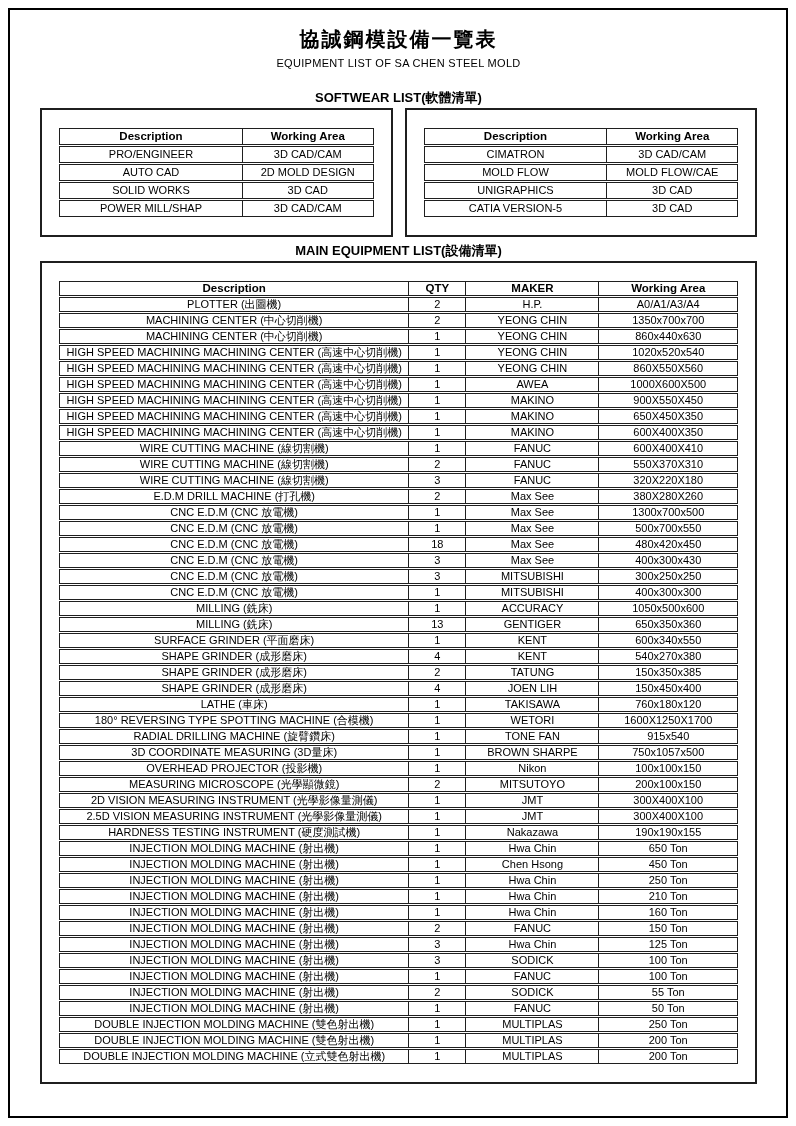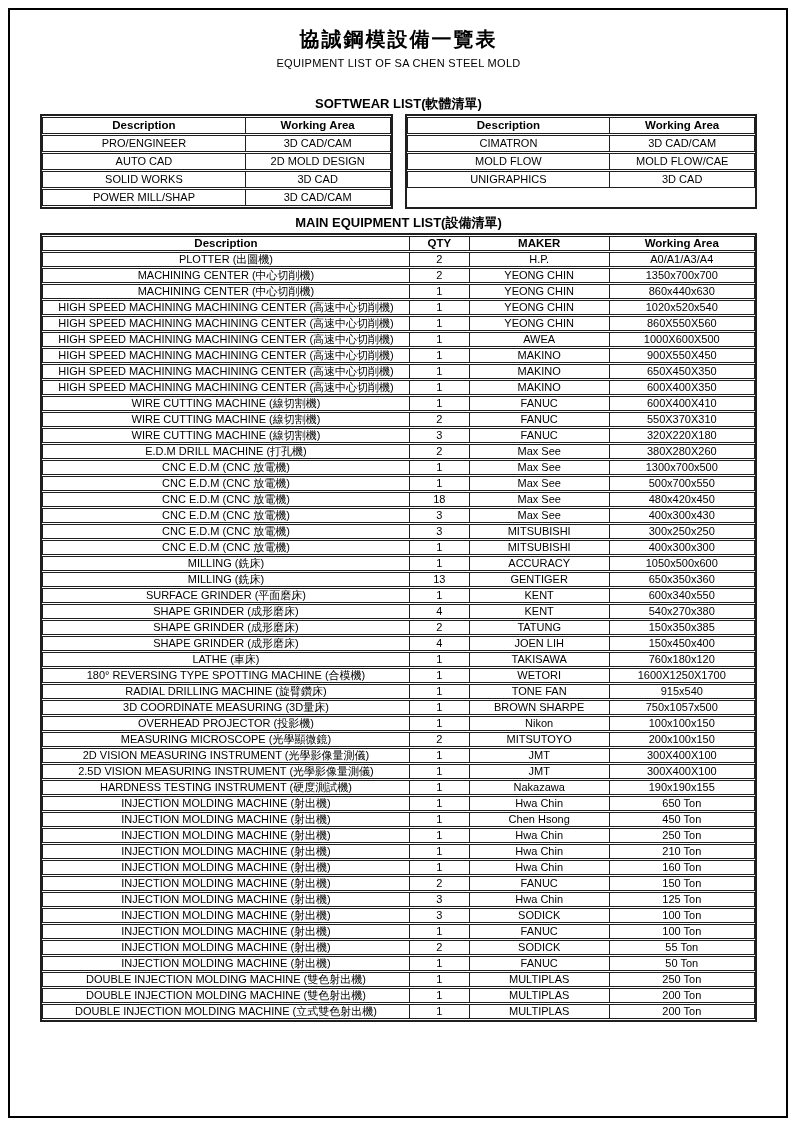--- a/index.html
+++ b/index.html
@@ -37,34 +37,34 @@
     font-size: 11px;
     line-height: 12px;
     margin-top: 7px;
     letter-spacing: 0.3px;
     text-align: center;
   }
   .section-heading {
     font-size: 13px;
     font-weight: bold;
     line-height: 14px;
-    margin-top: 28px;
+    margin-top: 22px;
     margin-bottom: 3px;
   }
   .section-heading.main {
     margin-top: 7px;
   }
   .sw-row {
     display: flex;
     gap: 12px;
   }
   .sw-row .frame { flex: 1; }
   .frame {
     border: 2px solid #1f1f1f;
-    padding: 0;
+    padding: 17px;
     background: #fff;
     box-sizing: border-box;
   }
   table {
     width: 100%;
     border-collapse: separate;
     border-spacing: 0 1px;
     table-layout: fixed;
   }
   th, td {
@@ -151,20 +151,24 @@
                 <td class="col-1">3D CAD/CAM</td>
               </tr>
               <tr>
                 <td class="col-0">MOLD FLOW</td>
                 <td class="col-1">MOLD FLOW/CAE</td>
               </tr>
               <tr>
                 <td class="col-0">UNIGRAPHICS</td>
                 <td class="col-1">3D CAD</td>
               </tr>
+              <tr>
+                <td class="col-0">CATIA VERSION-5</td>
+                <td class="col-1">3D CAD</td>
+              </tr>
             </tbody>
           </table>
       </div>
     </div>
 
     <div class="section-heading main">MAIN EQUIPMENT LIST(設備清單)</div>
 
     <div class="frame">
       <table class="main-table">
           <thead>

